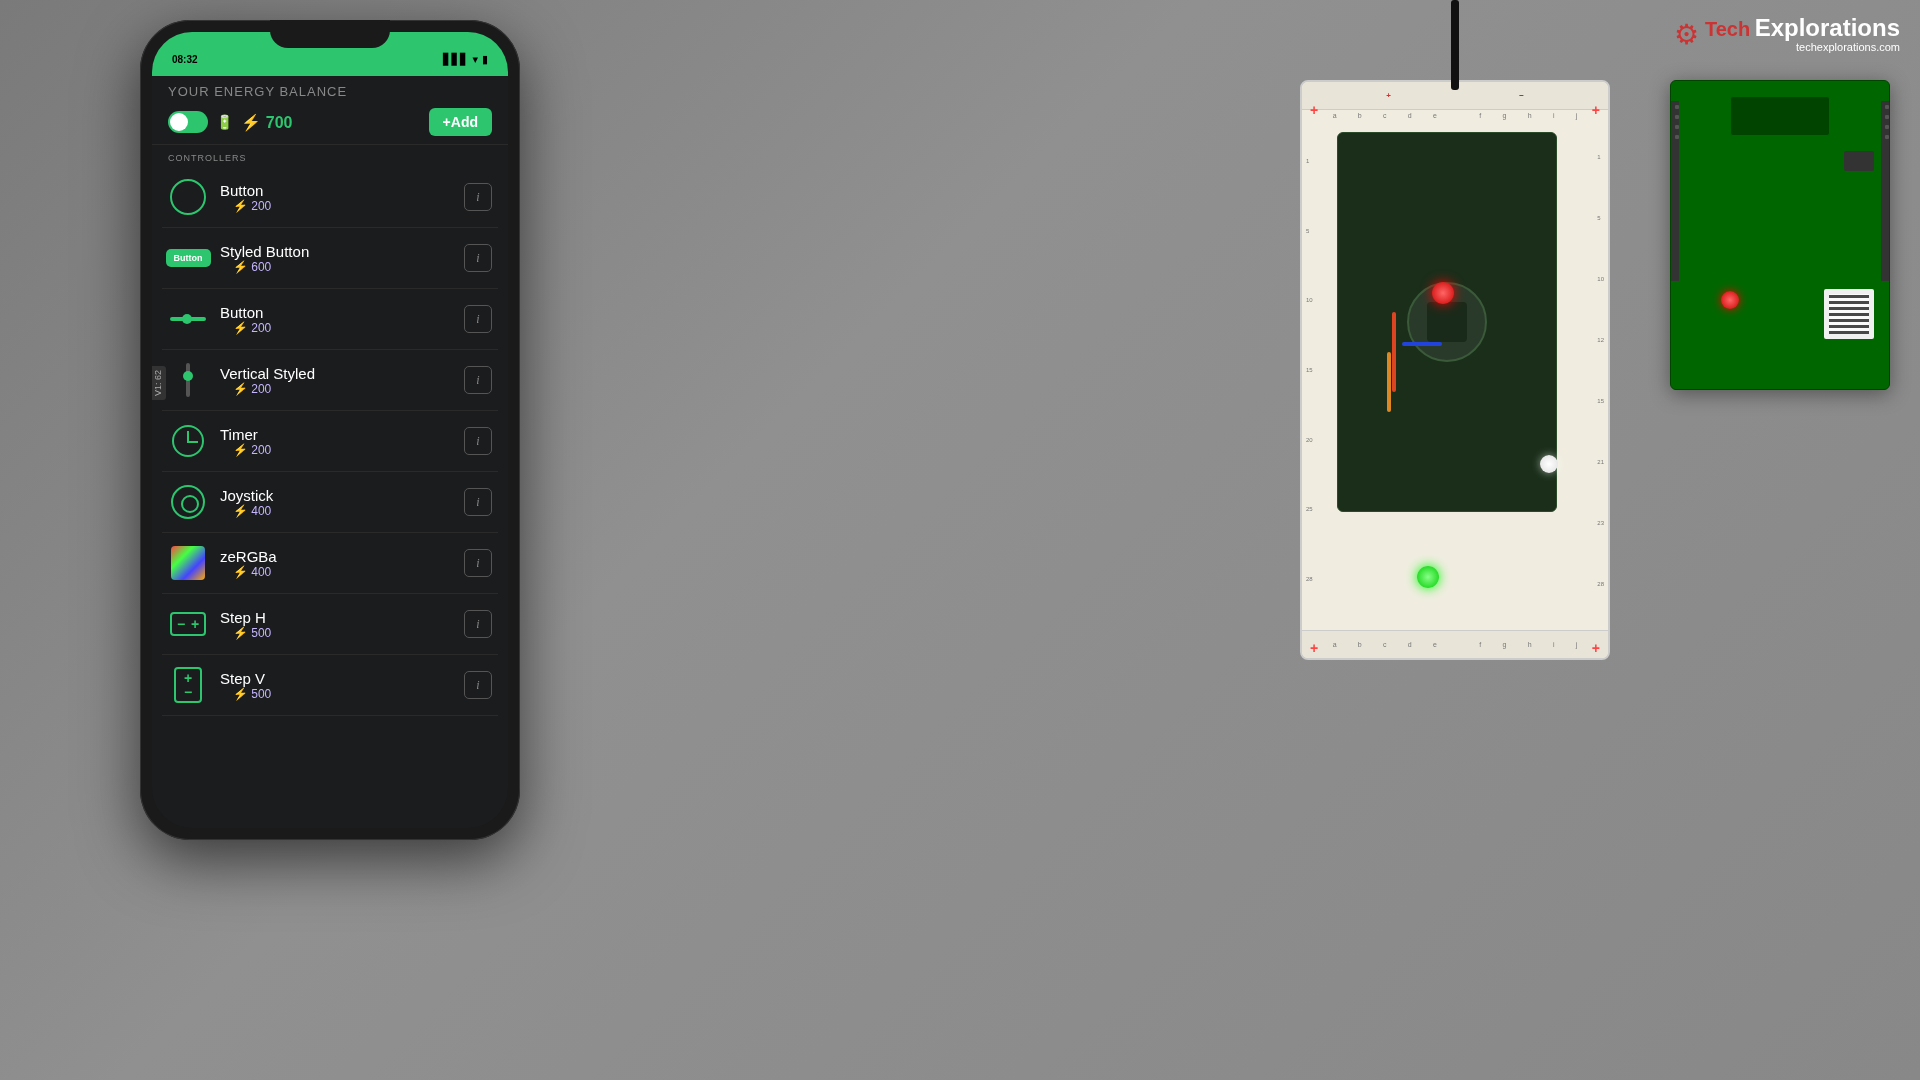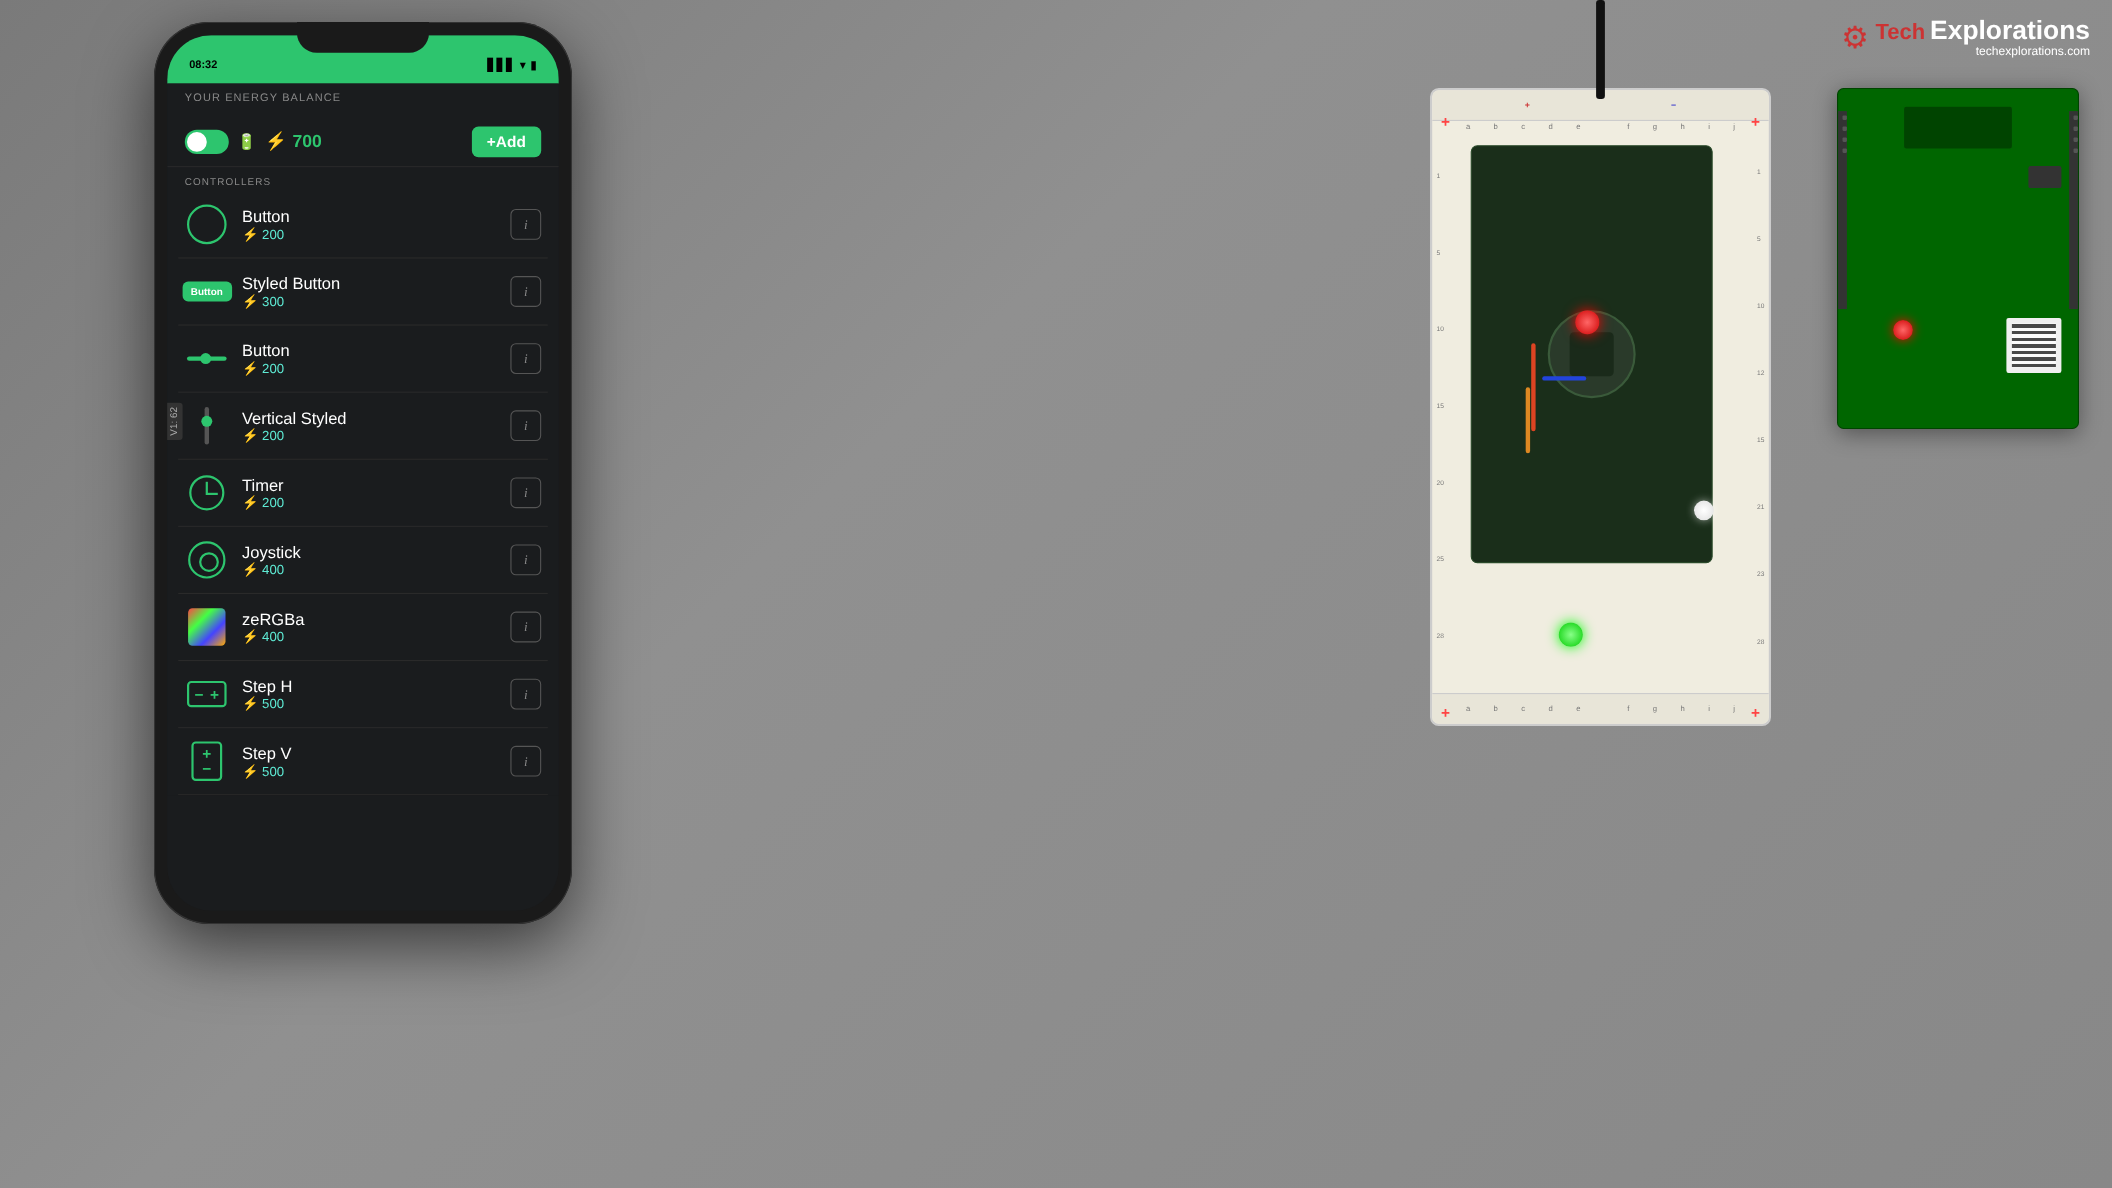--- a/index.html
+++ b/index.html
@@ -176,24 +176,24 @@
 
     
     .energy-section {
       background: #1a1c1e;
       padding: 8px 16px;
       border-bottom: 1px solid #2a2a2a;
     }
 
     .energy-label {
       color: #888;
-      font-size: 10px;
+      font-size: 13px;
       letter-spacing: 1px;
       text-transform: uppercase;
-      margin-bottom: 20px;
+      margin-bottom: 9px;
     }
 
     .energy-row {
       display: flex;
       align-items: center;
       justify-content: space-between;
     }
 
     .energy-left {
       display: flex;
@@ -422,22 +422,23 @@
       flex: 1;
     }
 
     .widget-name {
       color: white;
       font-size: 15px;
       font-weight: 500;
     }
 
     .widget-cost {
-      color: #5eead4;
+      color: #c4b5fd;
       font-size: 12px;
+      margin-left: 13px;
     }
 
     .widget-info-btn {
       width: 28px;
       height: 28px;
       border: 1.5px solid #555;
       border-radius: 5px;
       display: flex;
       align-items: center;
       justify-content: center;
@@ -633,21 +634,21 @@
             </div>
             <div class="widget-info-btn">i</div>
           </div>
 
           <div class="widget-item">
             <div class="widget-icon">
               <div class="icon-styled-btn">Button</div>
             </div>
             <div class="widget-info">
               <div class="widget-name">Styled Button</div>
-              <div class="widget-cost">⚡ 300</div>
+              <div class="widget-cost">⚡ 600</div>
             </div>
             <div class="widget-info-btn">i</div>
           </div>
 
           <div class="widget-item">
             <div class="widget-icon">
               <div class="icon-slider"></div>
             </div>
             <div class="widget-info">
               <div class="widget-name">Button</div>

